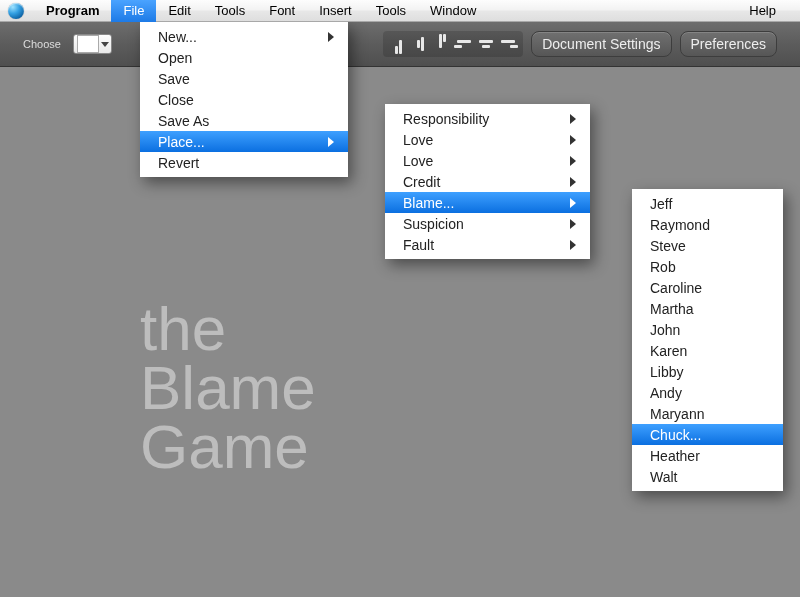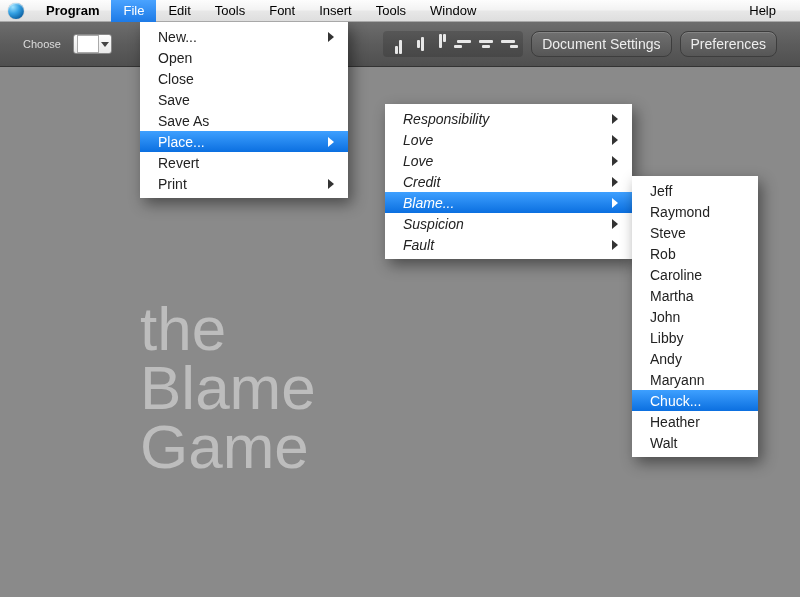--- a/index.html
+++ b/index.html
@@ -126,22 +126,22 @@
   .dd-arrow {
     width: 0; height: 0;
     border-top: 5px solid transparent;
     border-bottom: 5px solid transparent;
     border-left: 6px solid #333;
     margin-left: 20px;
   }
   .dd-item.highlight .dd-arrow { border-left-color: #fff; }
 
   #menu-file { left: 140px; top: 22px; width: 208px; }
-  #menu-place { left: 385px; top: 104px; width: 247px; font-style: italic; }
-  #menu-blame { left: 632px; top: 176px; width: 126px; }
+  #menu-place { left: 385px; top: 104px; width: 205px; }
+  #menu-blame { left: 632px; top: 189px; width: 151px; }
 
   
   .big-title {
     position: absolute;
     left: 140px;
     top: 300px;
     color: #bdbdbd;
     font-weight: 300;
     font-size: 62px;
     line-height: 0.95;
@@ -205,39 +205,35 @@
 
 <div id="menu-file" class="dropdown">
   <div class="dd-item">
       <span>New...</span>
       <span class="dd-arrow"></span>
     </div>
   <div class="dd-item">
       <span>Open</span>
     </div>
   <div class="dd-item">
+      <span>Save</span>
+    </div>
+  <div class="dd-item">
       <span>Close</span>
-    </div>
-  <div class="dd-item">
-      <span>Save</span>
     </div>
   <div class="dd-item">
       <span>Save As</span>
     </div>
   <div class="dd-item highlight">
       <span>Place...</span>
       <span class="dd-arrow"></span>
     </div>
   <div class="dd-item">
       <span>Revert</span>
     </div>
-  <div class="dd-item">
-      <span>Print</span>
-      <span class="dd-arrow"></span>
-    </div>
 </div>
 
 <div id="menu-place" class="dropdown">
   <div class="dd-item">
       <span>Responsibility</span>
       <span class="dd-arrow"></span>
     </div>
   <div class="dd-item">
       <span>Love</span>
       <span class="dd-arrow"></span>
@@ -278,20 +274,23 @@
       <span>Rob</span>
     </div>
   <div class="dd-item">
       <span>Caroline</span>
     </div>
   <div class="dd-item">
       <span>Martha</span>
     </div>
   <div class="dd-item">
       <span>John</span>
+    </div>
+  <div class="dd-item">
+      <span>Karen</span>
     </div>
   <div class="dd-item">
       <span>Libby</span>
     </div>
   <div class="dd-item">
       <span>Andy</span>
     </div>
   <div class="dd-item">
       <span>Maryann</span>
     </div>

